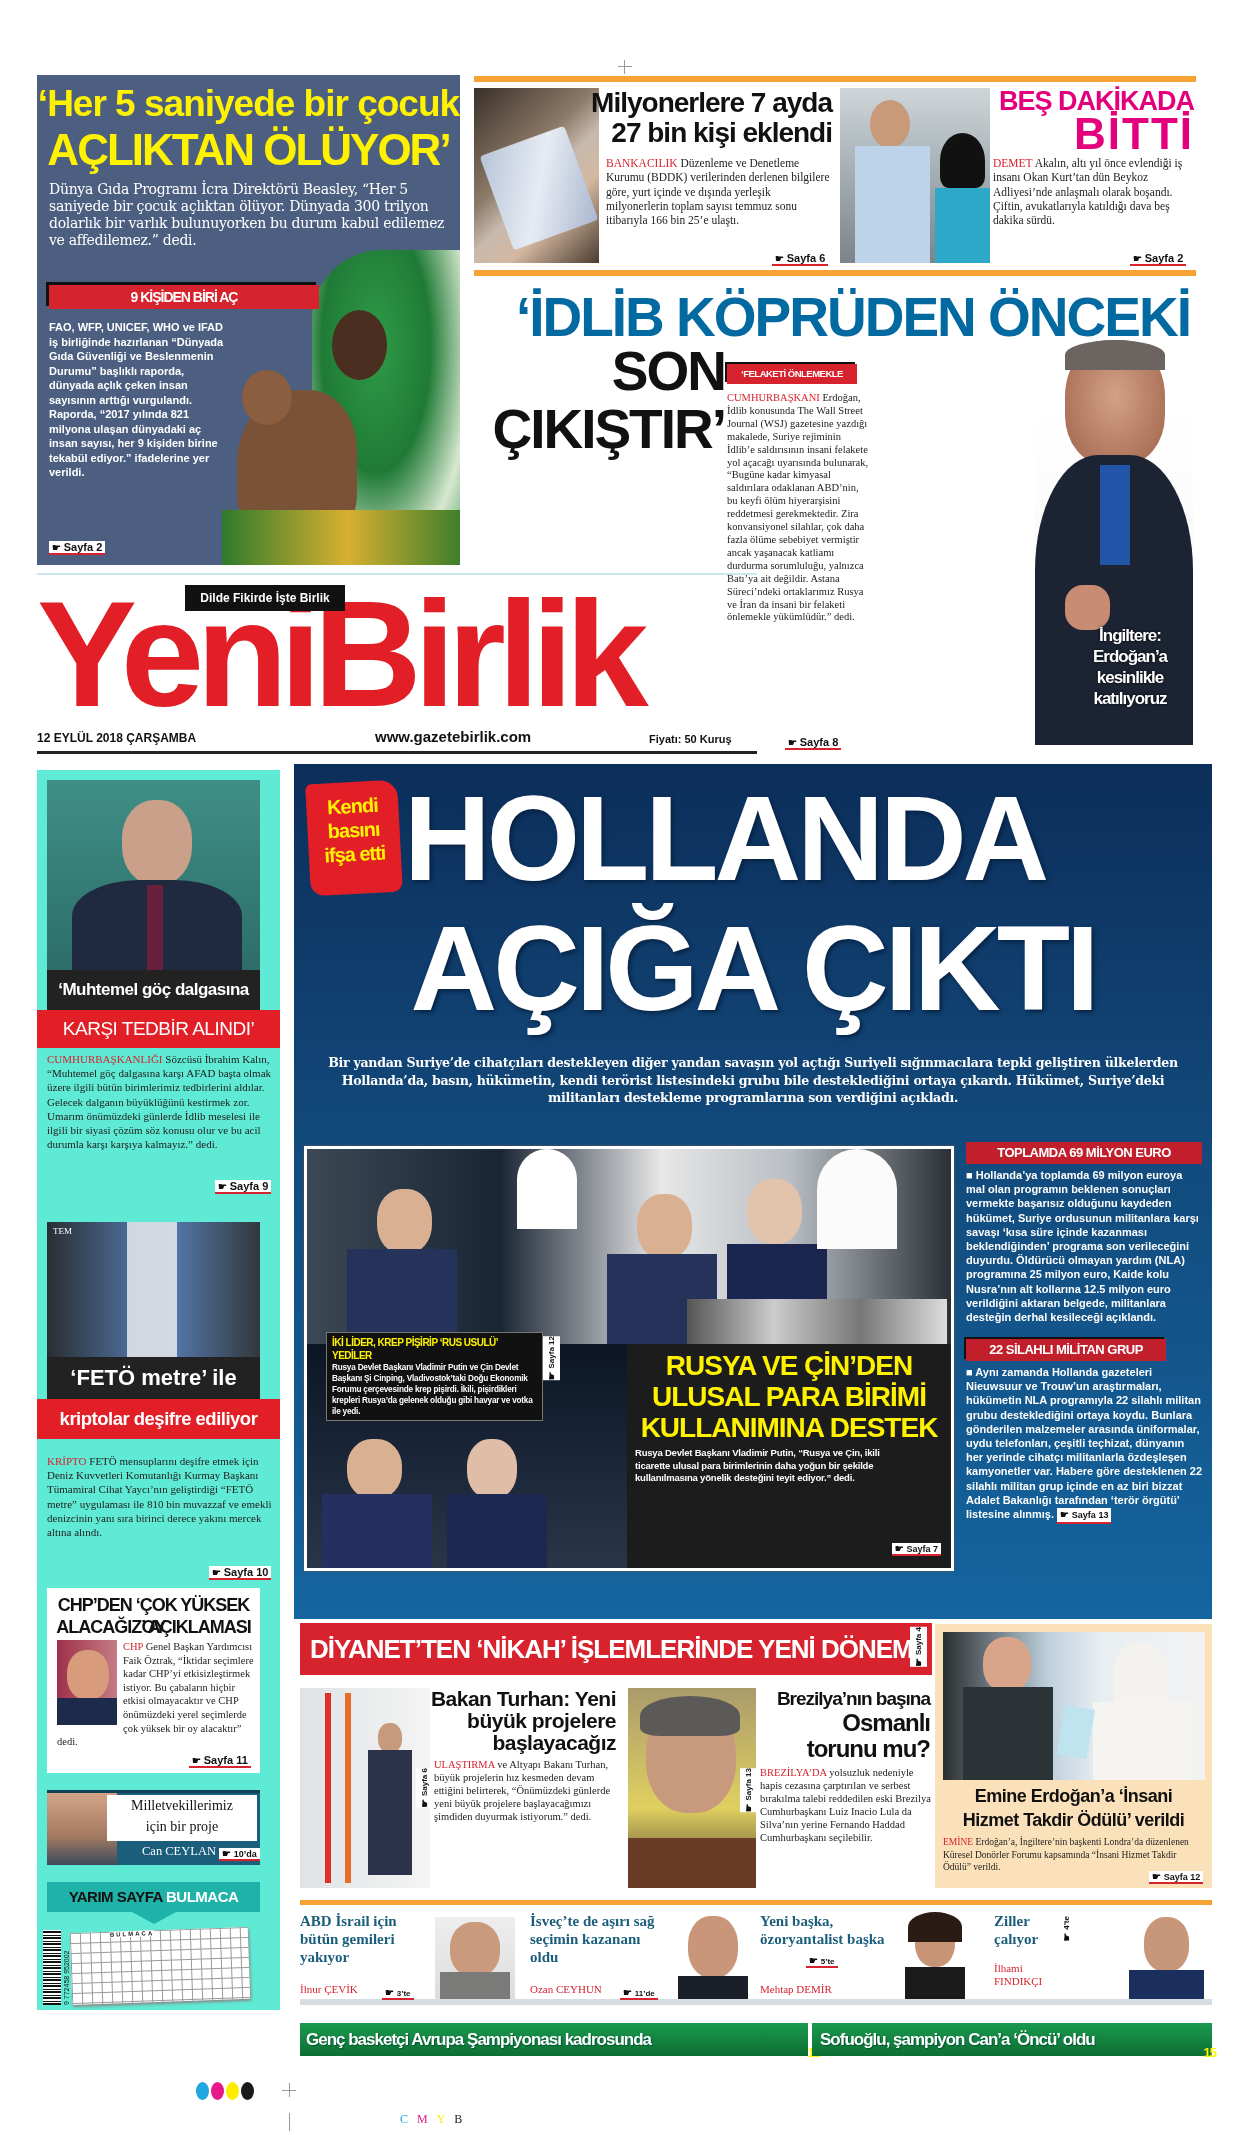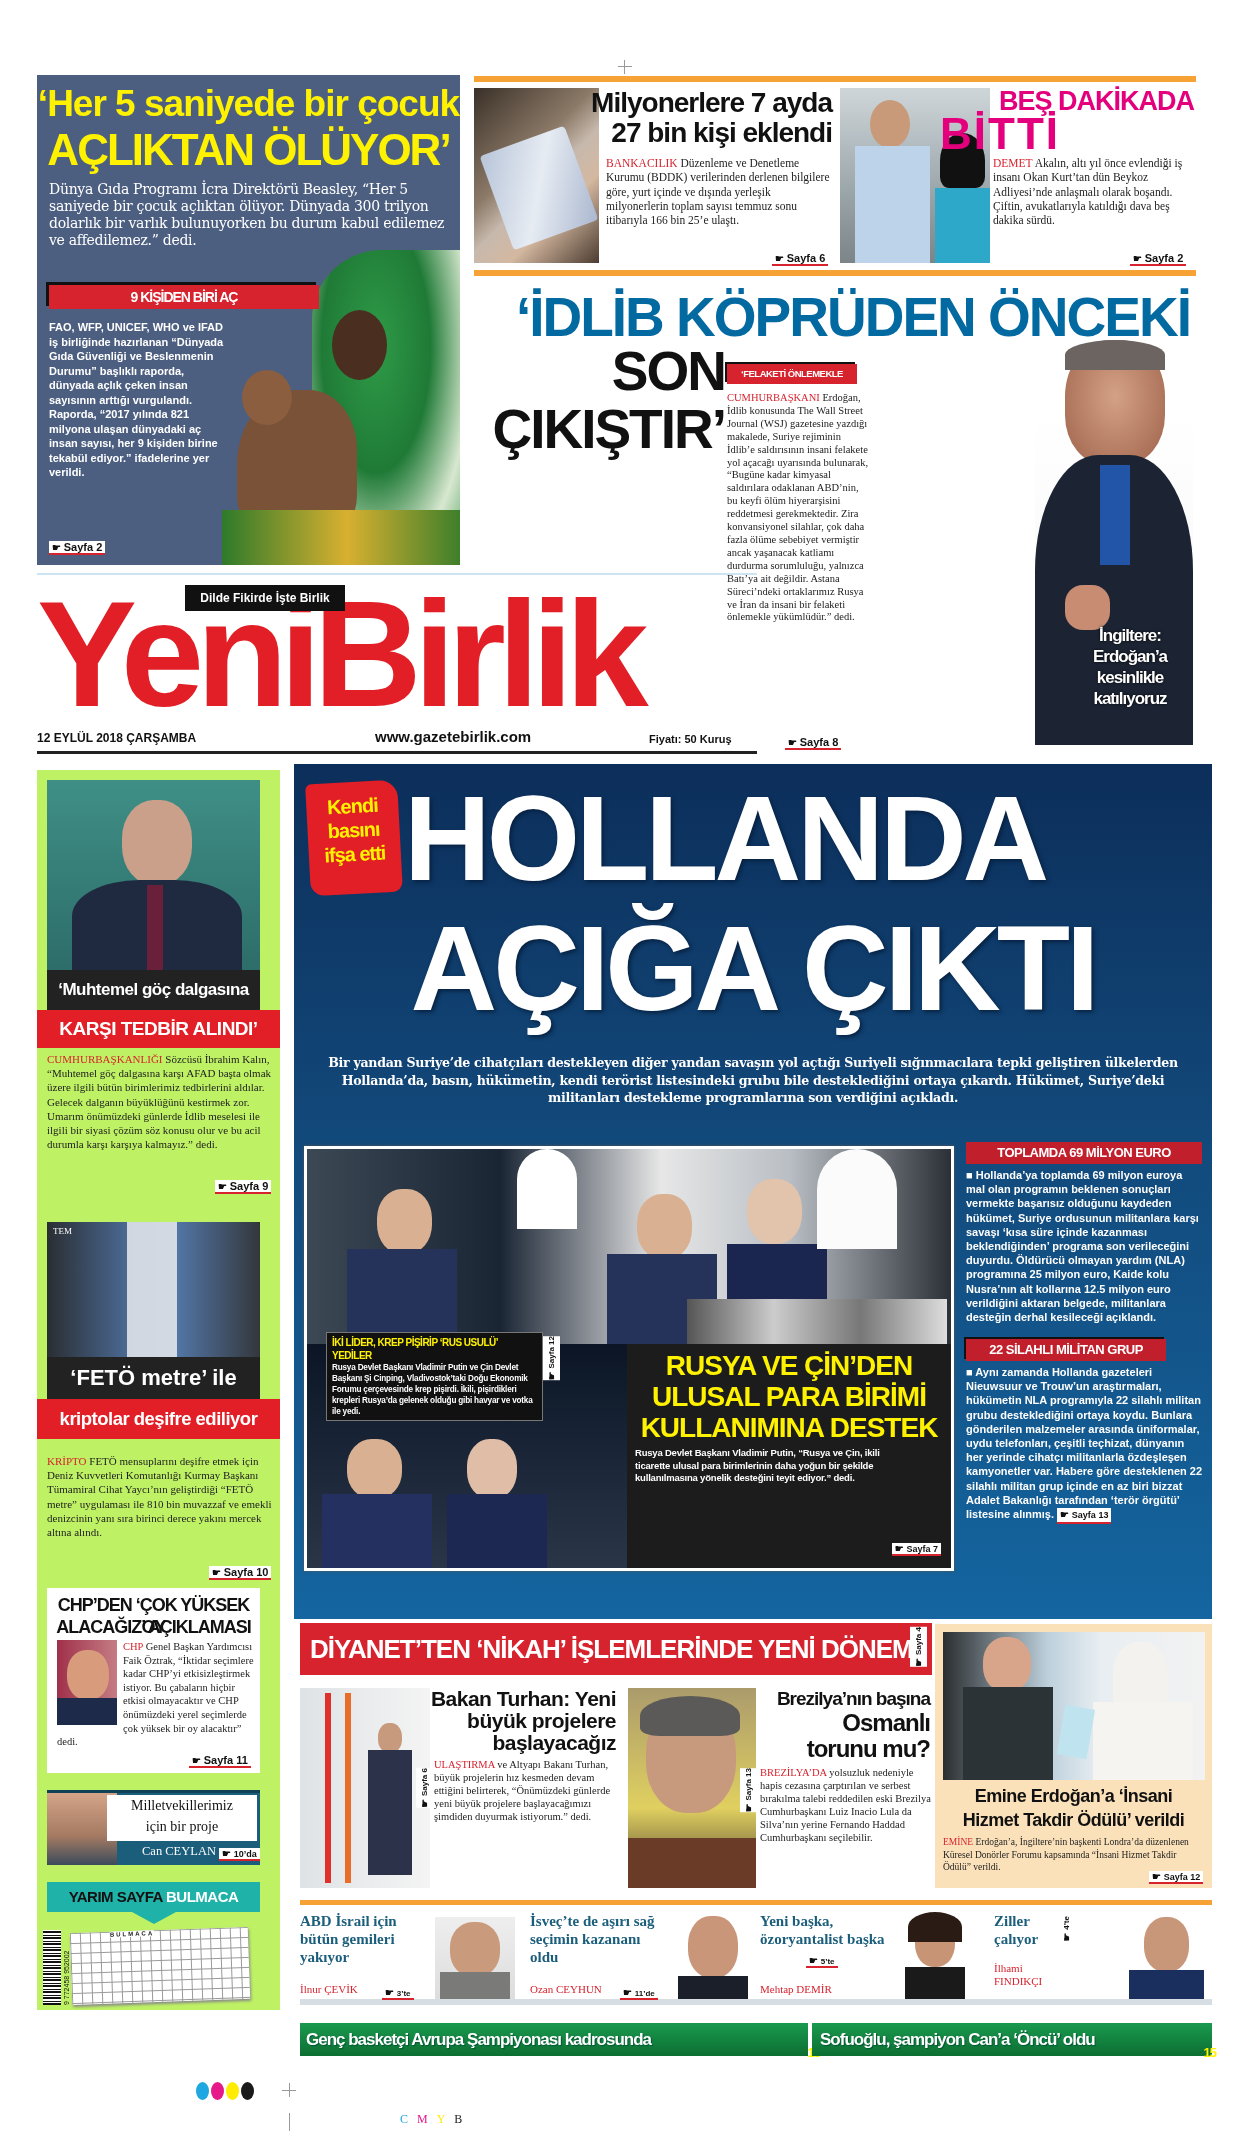--- a/index.html
+++ b/index.html
@@ -55,21 +55,21 @@
 </div>
 
 <div class="abs" style="left:840px;top:88px;width:356px;height:175px">
   <div class="photo" style="left:0;top:0;width:150px;height:175px;background:linear-gradient(180deg,#cfd6d9,#9aa5aa 60%,#7c8488)">
     <div style="position:absolute;left:30px;top:12px;width:40px;height:48px;background:#c89a7a;border-radius:50%"></div>
     <div style="position:absolute;left:15px;top:58px;width:75px;height:117px;background:#bcd3ea"></div>
     <div style="position:absolute;left:100px;top:45px;width:45px;height:55px;background:#111;border-radius:50% 50% 20% 20%"></div>
     <div style="position:absolute;left:95px;top:100px;width:55px;height:75px;background:#2ea8c8"></div>
   </div>
   <div class="cond abs" style="left:100px;top:-2px;width:254px;text-align:right;font-size:27px;line-height:30px;color:#e4007c">BEŞ DAKİKADA</div>
-  <div class="cond abs" style="left:100px;top:22px;width:254px;text-align:left;font-size:44px;line-height:48px;color:#e4007c;letter-spacing:2px">BİTTİ</div>
+  <div class="cond abs" style="left:100px;top:22px;width:254px;text-align:right;font-size:44px;line-height:48px;color:#e4007c;letter-spacing:2px">BİTTİ</div>
   <div class="abs lserif" style="left:153px;top:68px;width:200px;font-size:11.5px;line-height:14.3px">
     <span class="red">DEMET</span><span> Akalın, altı yıl önce evlendiği iş insanı Okan Kurt’tan dün Beykoz Adliyesi’nde anlaşmalı olarak boşandı. Çiftin, avukatlarıyla katıldığı dava beş dakika sürdü.</span>
   </div>
   <div class="abs" style="left:290px;top:160px"><span class="sayfa">Sayfa 2</span></div>
 </div>
 
 <div class="abs" style="left:465px;top:280px;width:760px;height:480px">
 
   <div class="photo" style="left:570px;top:45px;width:158px;height:420px;background:linear-gradient(180deg,#fff 0%,#fff 20%,#f4f4f4 100%)">
     <div style="position:absolute;left:30px;top:15px;width:100px;height:125px;background:radial-gradient(ellipse at 50% 45%,#d4a186,#a96f56 80%);border-radius:45% 45% 40% 40%"></div>
@@ -98,29 +98,29 @@
   <div class="abs" style="left:0;top:6px;width:620px;height:150px;font-family:'Liberation Sans',sans-serif;font-weight:bold;font-size:150px;line-height:150px;letter-spacing:-8px;color:#e21f26">
     <span>Yeni</span><span>Birlik</span>
   </div>
   <div class="abs" style="left:148px;top:12px;width:160px;height:26px;background:#111;color:#fff;font-weight:bold;font-size:12px;line-height:26px;text-align:center">Dilde Fikirde İşte Birlik</div>
   <div class="abs cond" style="left:0;top:158px;font-size:12px;color:#111;letter-spacing:0">12 EYLÜL 2018 ÇARŞAMBA</div>
   <div class="abs cond" style="left:338px;top:155px;font-size:15px;color:#111;letter-spacing:0">www.gazetebirlik.com</div>
   <div class="abs cond" style="left:612px;top:160px;font-size:11px;color:#111;letter-spacing:0">Fiyatı: 50 Kuruş</div>
   <div class="abs" style="left:0;top:178px;width:720px;height:3px;background:#222"></div>
 </div>
 
-<div class="abs" style="left:37px;top:770px;width:243px;height:1240px;background:#bef264">
+<div class="abs" style="left:37px;top:770px;width:243px;height:1240px;background:#5eead4">
 
   <div class="photo" style="left:10px;top:10px;width:213px;height:190px;background:linear-gradient(180deg,#3f8f86,#2d6d6a)">
     <div style="position:absolute;left:75px;top:20px;width:70px;height:85px;background:#caa08a;border-radius:45%"></div>
     <div style="position:absolute;left:25px;top:100px;width:170px;height:90px;background:#1f2a40;border-radius:40% 40% 0 0"></div>
     <div style="position:absolute;left:100px;top:105px;width:16px;height:85px;background:#6a1f3a"></div>
   </div>
   <div class="abs" style="left:10px;top:200px;width:213px;height:40px;background:#222;color:#fff;font-weight:bold;font-size:17px;line-height:40px;text-align:center;letter-spacing:-0.5px">‘Muhtemel göç dalgasına</div>
-  <div class="abs" style="left:0;top:240px;width:243px;height:38px;background:#e21f26;color:#fff;font-weight:bold;font-size:19px;line-height:38px;text-align:center;letter-spacing:-0.5px">KARŞI TEDBİR ALINDI’</div>
+  <div class="abs" style="left:0;top:240px;width:243px;height:38px;background:#e21f26;color:#fff;font-weight:normal;font-size:19px;line-height:38px;text-align:center;letter-spacing:-0.5px">KARŞI TEDBİR ALINDI’</div>
   <div class="abs lserif" style="left:10px;top:282px;width:225px;font-size:11px;line-height:14.2px">
     <span class="red">CUMHURBAŞKANLIĞI</span><span> Sözcüsü İbrahim Kalın, “Muhtemel göç dalgasına karşı AFAD başta olmak üzere ilgili bütün birimlerimiz tedbirlerini aldılar. Gelecek dalganın büyüklüğünü kestirmek zor. Umarım önümüzdeki günlerde İdlib meselesi ile ilgili bir siyasi çözüm söz konusu olur ve bu acil durumla karşı karşıya kalmayız.” dedi.</span>
   </div>
   <div class="abs" style="left:178px;top:406px"><span class="sayfa">Sayfa 9</span></div>
 
   <div class="photo" style="left:10px;top:452px;width:213px;height:135px;background:linear-gradient(90deg,#2a2e33,#4c6c98 40%,#5377a8 60%,#33373c)">
     <div class="abs" style="left:6px;top:4px;color:#fff;font-family:'Liberation Serif',serif;font-size:9px">TEM</div>
     <div style="position:absolute;left:80px;top:0;width:50px;height:135px;background:#f2f2f2;opacity:0.8"></div>
   </div>
   <div class="abs" style="left:10px;top:587px;width:213px;height:42px;background:#222;color:#fff;font-weight:bold;font-size:22px;line-height:42px;text-align:center">‘FETÖ metre’ ile</div>

